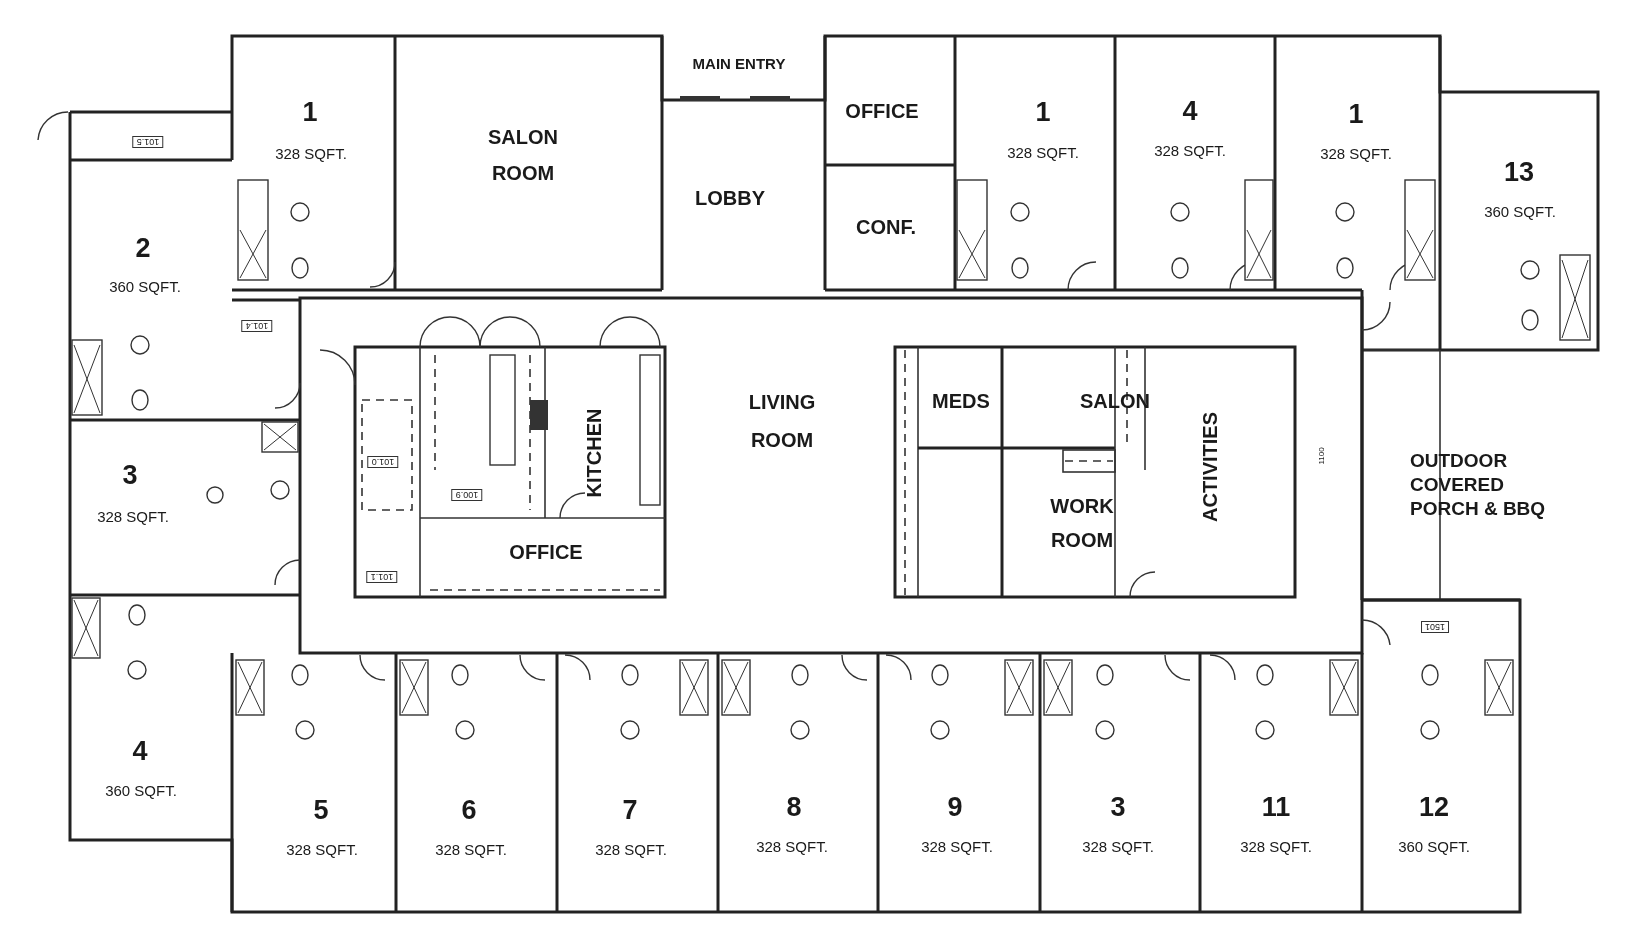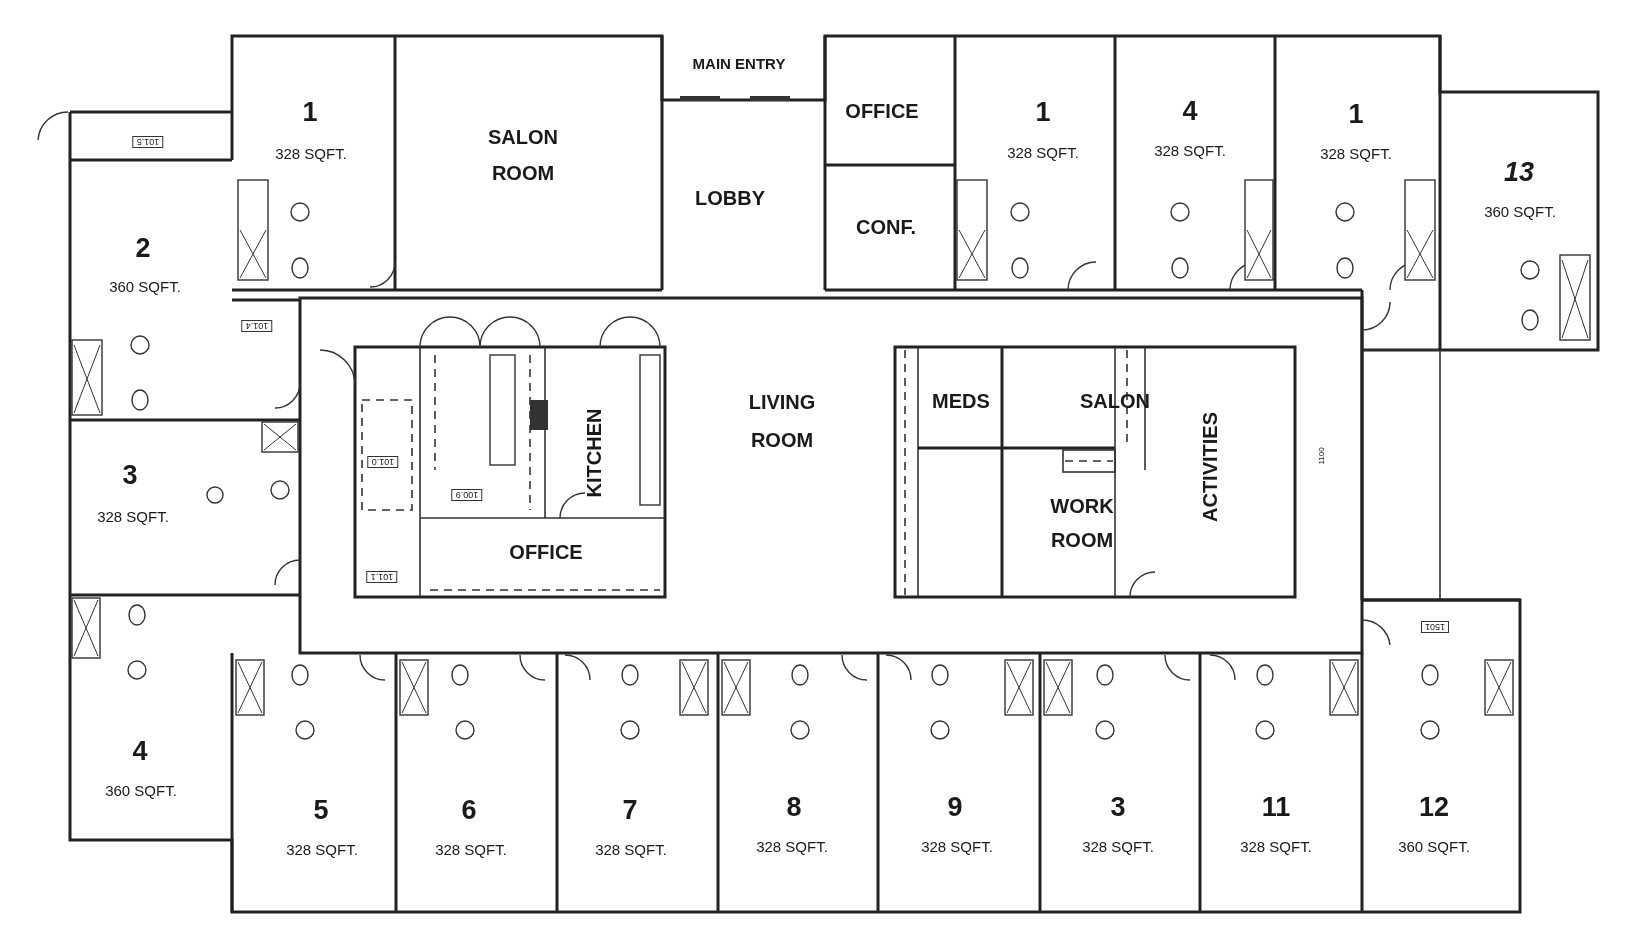--- a/index.html
+++ b/index.html
@@ -259,20 +259,25 @@
 <div class="lbl area" style="left:886px;top:227px;">CONF.</div>
 <div class="lbl area" style="left:782px;top:402px;">LIVING</div>
 <div class="lbl area" style="left:782px;top:440px;">ROOM</div>
 <div class="lbl area vert" style="left:594px;top:453px;">KITCHEN</div>
 <div class="lbl area" style="left:546px;top:552px;">OFFICE</div>
 <div class="lbl area" style="left:961px;top:401px;">MEDS</div>
 <div class="lbl area" style="left:1115px;top:401px;">SALON</div>
 <div class="lbl area" style="left:1082px;top:506px;">WORK</div>
 <div class="lbl area" style="left:1082px;top:540px;">ROOM</div>
 <div class="lbl area vert" style="left:1210px;top:467px;">ACTIVITIES</div>
+<div class="lbl area-big" style="left:1410px;top:449px;">
+  <div>OUTDOOR</div>
+  <div>COVERED</div>
+  <div>PORCH &amp; BBQ</div>
+</div>
 
 
 <div class="lbl tiny" style="left:148px;top:142px;">101.5</div>
 <div class="lbl tiny" style="left:257px;top:326px;">101.4</div>
 <div class="lbl tiny" style="left:383px;top:462px;">101.0</div>
 <div class="lbl tiny" style="left:467px;top:495px;">100.9</div>
 <div class="lbl tiny" style="left:382px;top:577px;">101.1</div>
 <div class="lbl tinyv" style="left:1321px;top:456px;">1100</div>
 <div class="lbl tiny" style="left:1435px;top:627px;">1501</div>
 
@@ -319,21 +324,21 @@
 </div>
 <div>
   <div class="lbl room-num" style="left:1276px;top:807px;">11</div>
   <div class="lbl sqft" style="left:1276px;top:846px;">328 SQFT.</div>
 </div>
 <div>
   <div class="lbl room-num" style="left:1434px;top:807px;">12</div>
   <div class="lbl sqft" style="left:1434px;top:846px;">360 SQFT.</div>
 </div>
 <div>
-  <div class="lbl room-num" style="left:1519px;top:172px;font-style:italic;">13</div>
+  <div class="lbl room-num" style="left:1519px;top:172px;">13</div>
   <div class="lbl sqft" style="left:1520px;top:211px;">360 SQFT.</div>
 </div>
 <div>
   <div class="lbl room-num" style="left:1356px;top:114px;">1</div>
   <div class="lbl sqft" style="left:1356px;top:153px;">328 SQFT.</div>
 </div>
 <div>
   <div class="lbl room-num" style="left:1190px;top:111px;">4</div>
   <div class="lbl sqft" style="left:1190px;top:150px;">328 SQFT.</div>
 </div>

